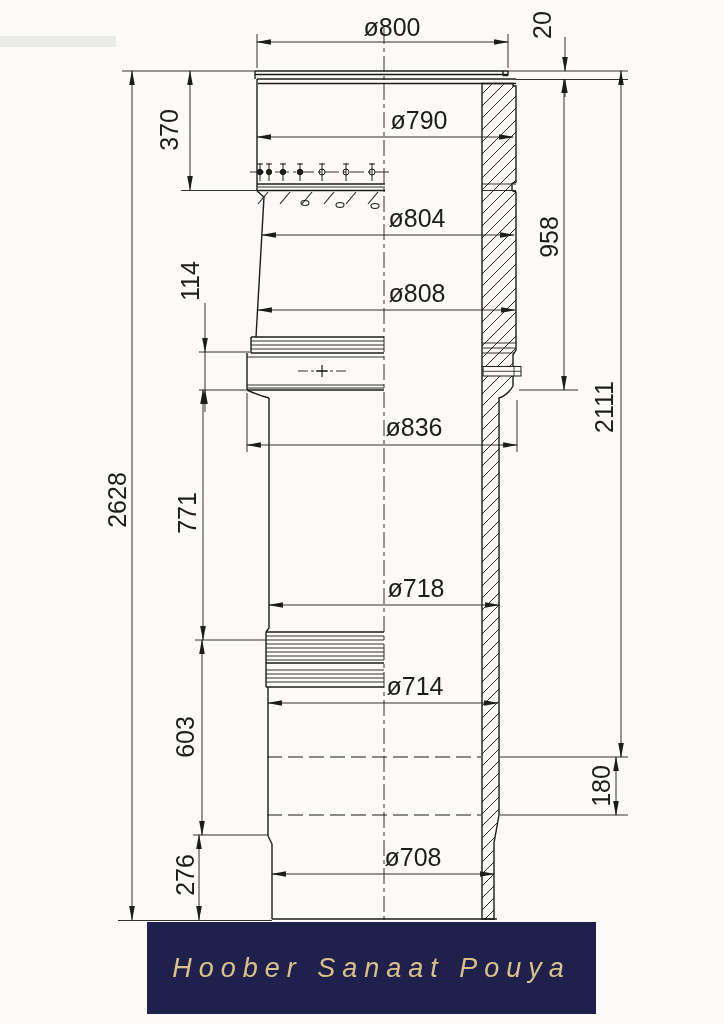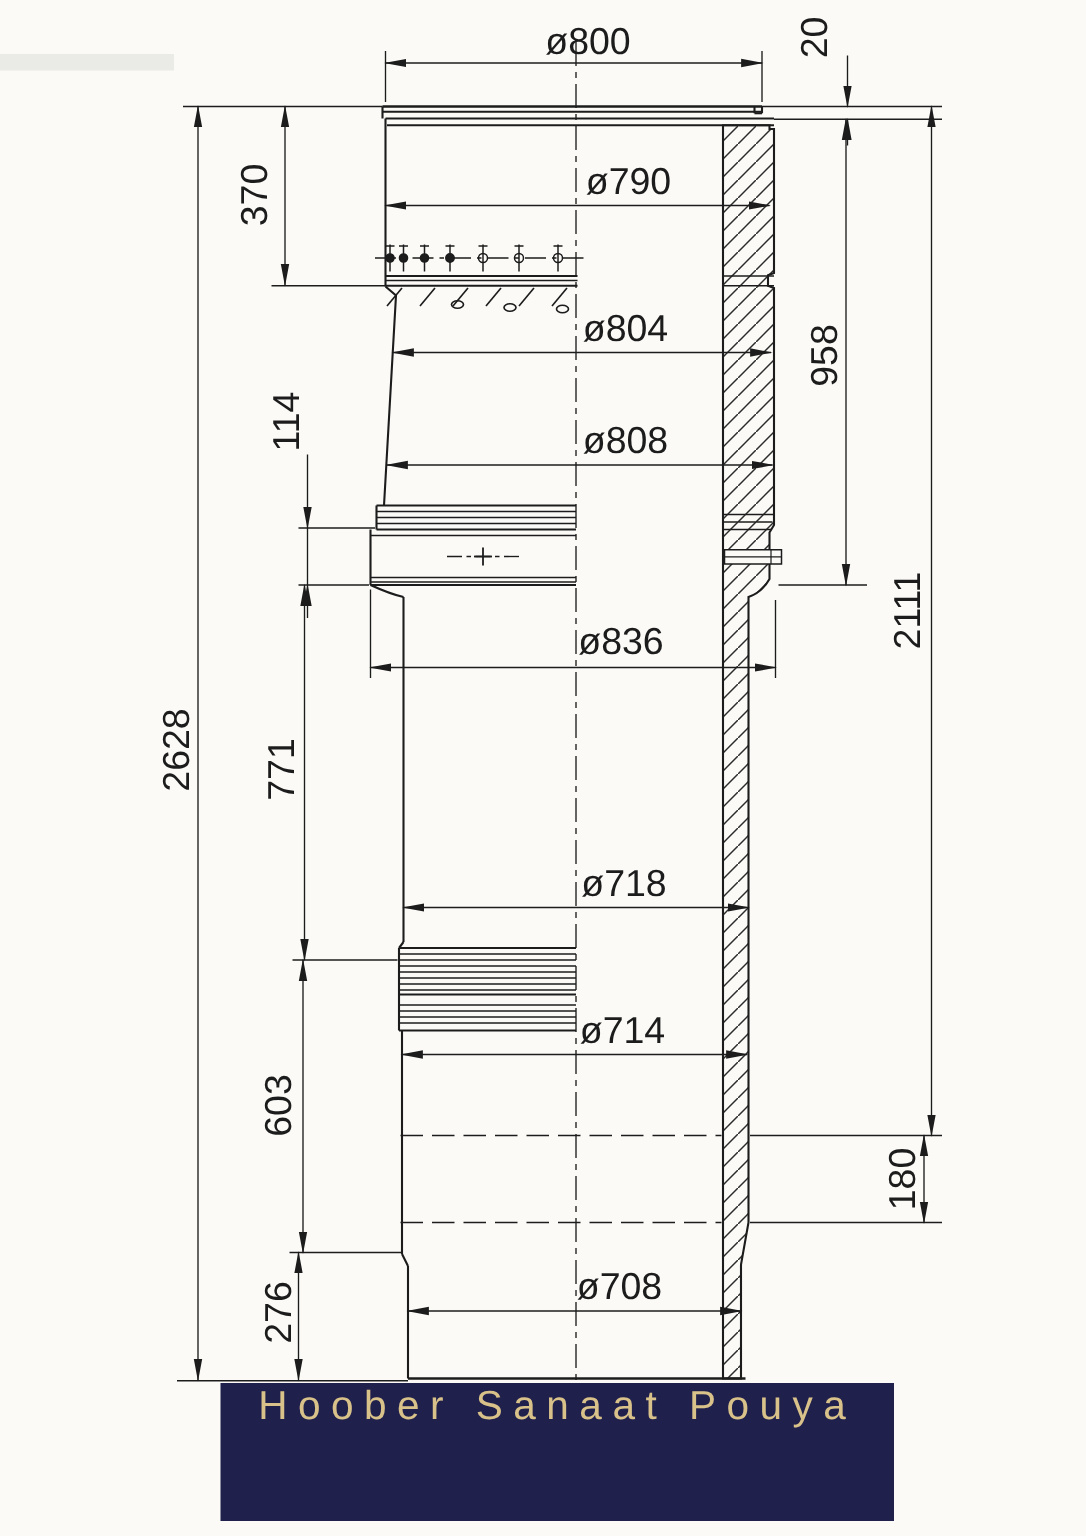--- a/index.html
+++ b/index.html
@@ -10,22 +10,23 @@
   }
   #stage{position:absolute;left:0;top:0;width:724px;height:721px;}
   svg text{
     font-family:"Liberation Sans", sans-serif;
     font-size:25px; fill:#1c1c1c;
   }
   .footer{
     position:absolute; left:147px; top:922px; width:449px; height:92px;
     background:#20204c;
     color:#d9c28a; text-align:center;
-    display:flex; flex-direction:row; justify-content:center;
+    display:flex; flex-direction:column; justify-content:center;
     gap:2px;
+    font-style:italic;
   }
   .footer .line1{font-size:27px; letter-spacing:7px; white-space:nowrap;}
   .footer .line2{font-size:32px; letter-spacing:4px; white-space:nowrap;}
 </style>
 </head>
 <body>
 
 <div id="stage">
 <svg width="724" height="1024" viewBox="0 0 724 1024" xmlns="http://www.w3.org/2000/svg">
   <defs>

